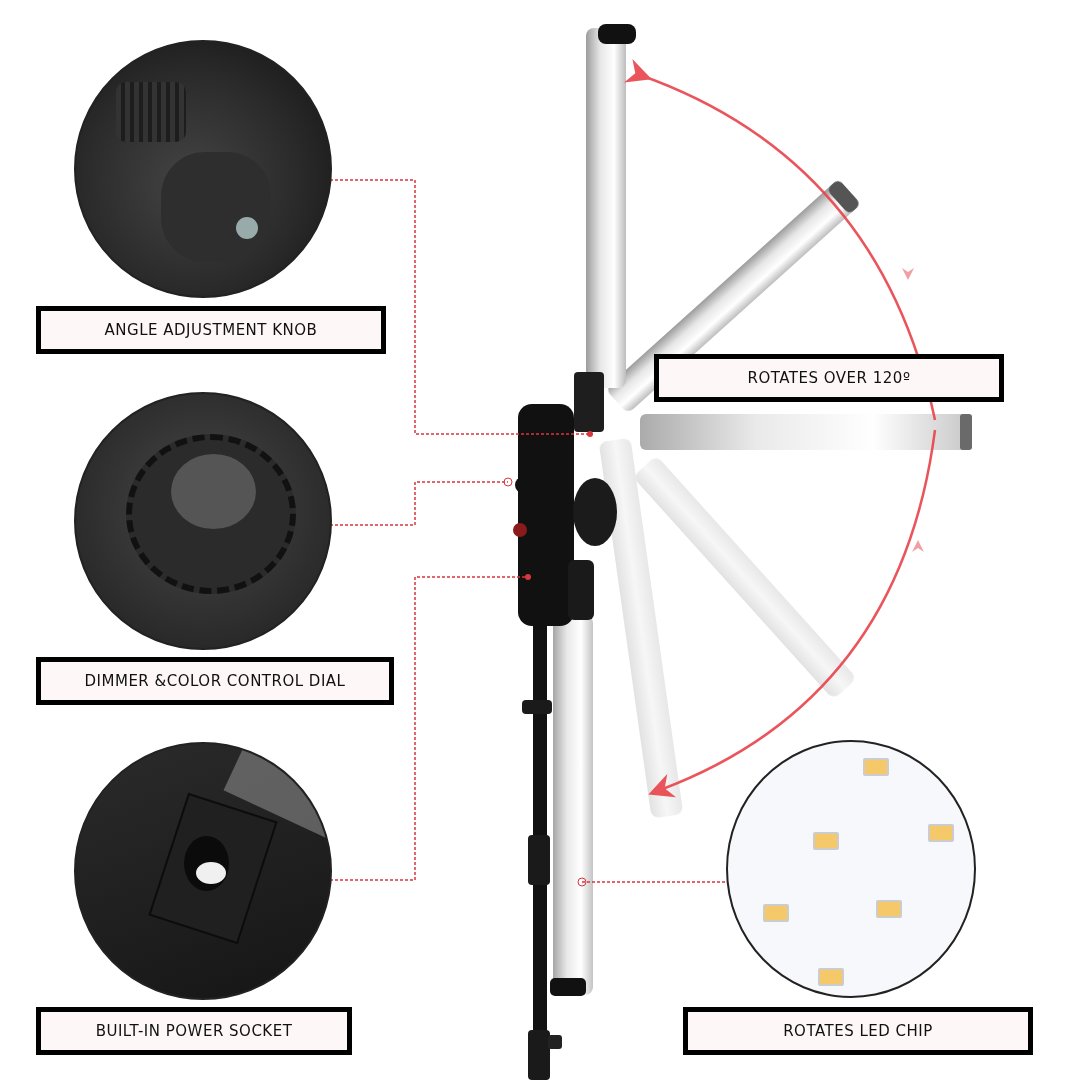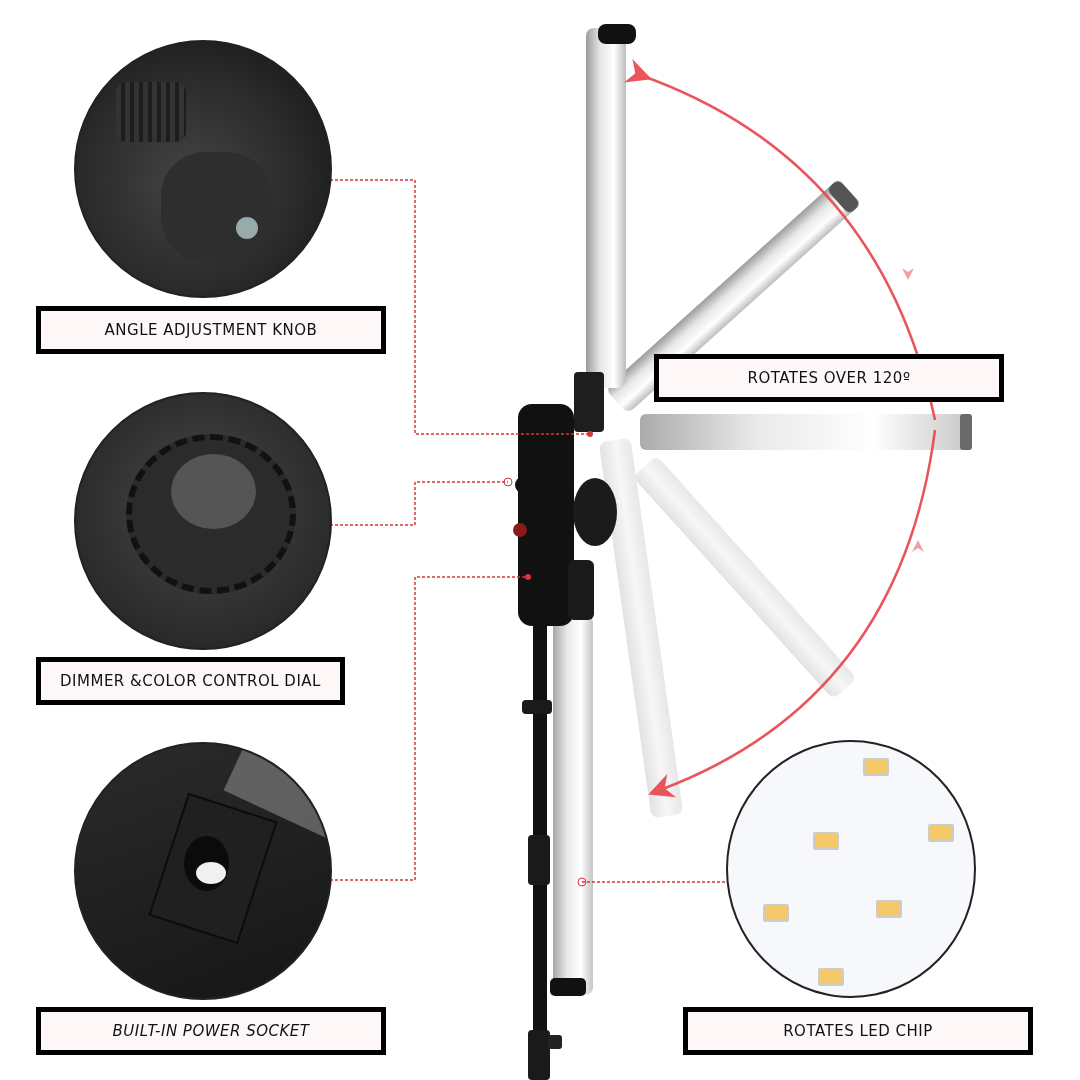--- a/index.html
+++ b/index.html
@@ -110,16 +110,16 @@
 <div class="circle" style="left:726px;top:740px;width:250px;height:258px;background:#f7f8fb;">
   <div style="position:absolute;left:135px;top:16px;width:22px;height:14px;background:#f5c96a;border:2px solid #ccc;border-radius:2px;"></div>
   <div style="position:absolute;left:85px;top:90px;width:22px;height:14px;background:#f5c96a;border:2px solid #ccc;border-radius:2px;"></div>
   <div style="position:absolute;left:200px;top:82px;width:22px;height:14px;background:#f5c96a;border:2px solid #ccc;border-radius:2px;"></div>
   <div style="position:absolute;left:35px;top:162px;width:22px;height:14px;background:#f5c96a;border:2px solid #ccc;border-radius:2px;"></div>
   <div style="position:absolute;left:148px;top:158px;width:22px;height:14px;background:#f5c96a;border:2px solid #ccc;border-radius:2px;"></div>
   <div style="position:absolute;left:90px;top:226px;width:22px;height:14px;background:#f5c96a;border:2px solid #ccc;border-radius:2px;"></div>
 </div>
 
 <div class="label" style="left:36px;top:306px;width:350px;height:48px;">ANGLE ADJUSTMENT KNOB</div>
-<div class="label" style="left:36px;top:657px;width:309px;height:48px;">DIMMER &amp;COLOR CONTROL DIAL</div>
-<div class="label" style="left:36px;top:1007px;width:350px;height:48px;font-style:italic;">BUILT-IN POWER SOCKET</div>
+<div class="label" style="left:36px;top:657px;width:358px;height:48px;">DIMMER &amp;COLOR CONTROL DIAL</div>
+<div class="label" style="left:36px;top:1007px;width:316px;height:48px;">BUILT-IN POWER SOCKET</div>
 <div class="label" style="left:654px;top:354px;width:350px;height:48px;">ROTATES OVER 120º</div>
 <div class="label" style="left:683px;top:1007px;width:350px;height:48px;">ROTATES LED CHIP</div>
 
 </body></html>

